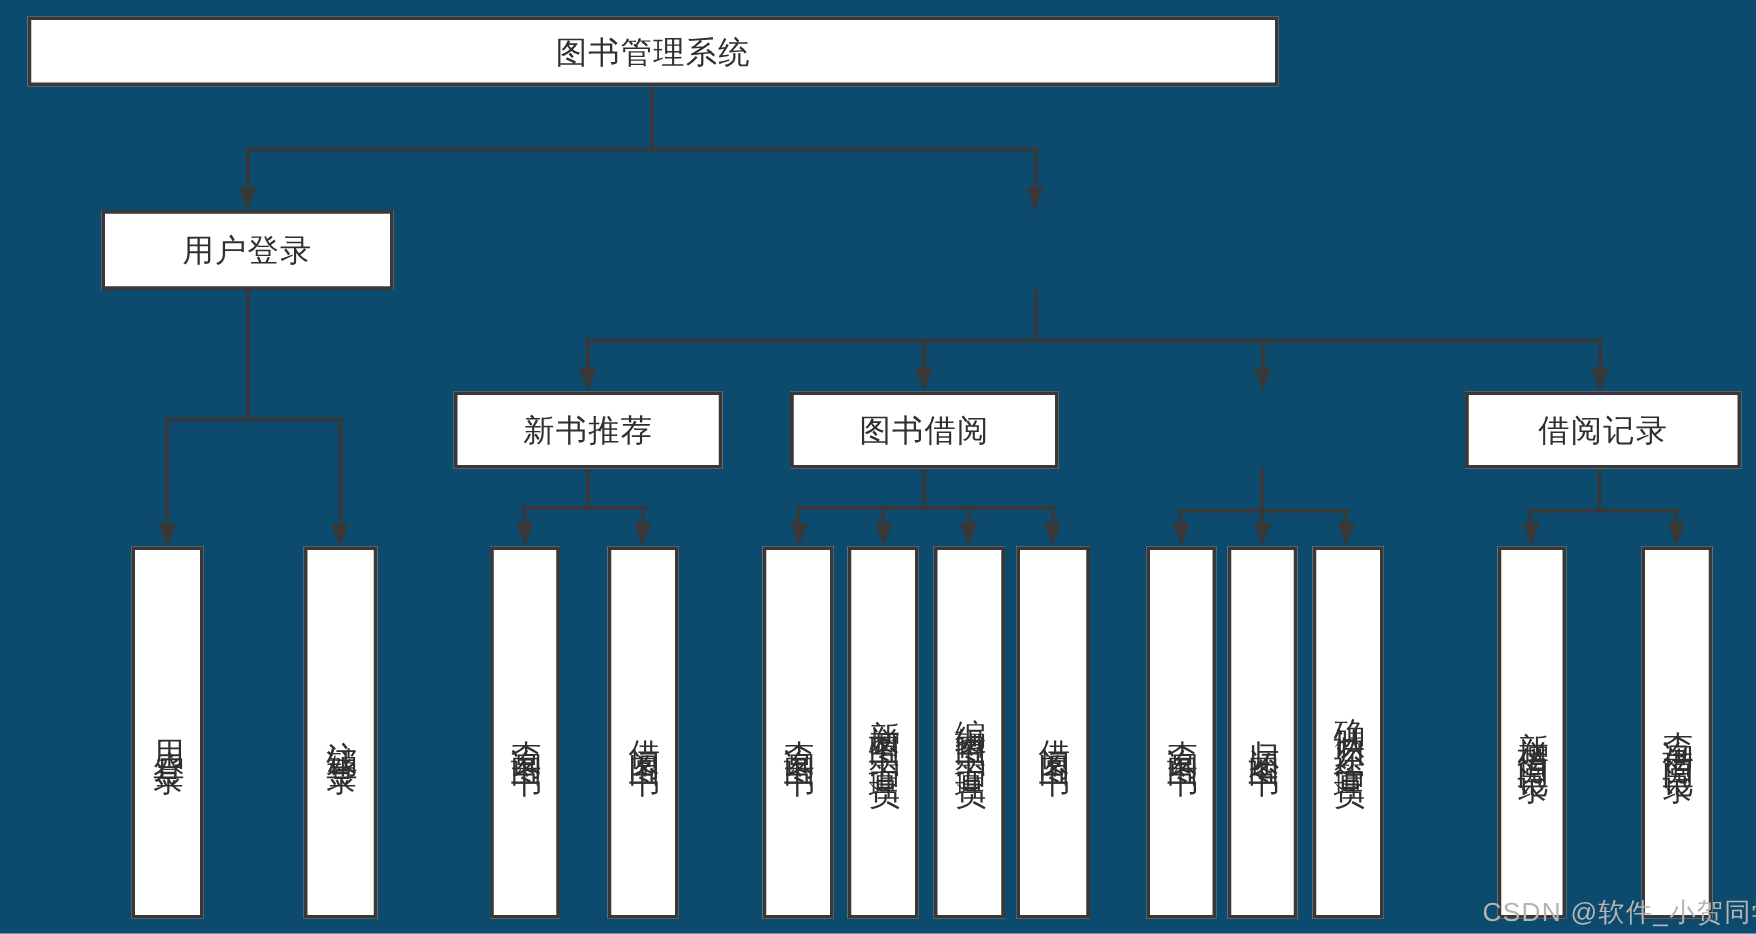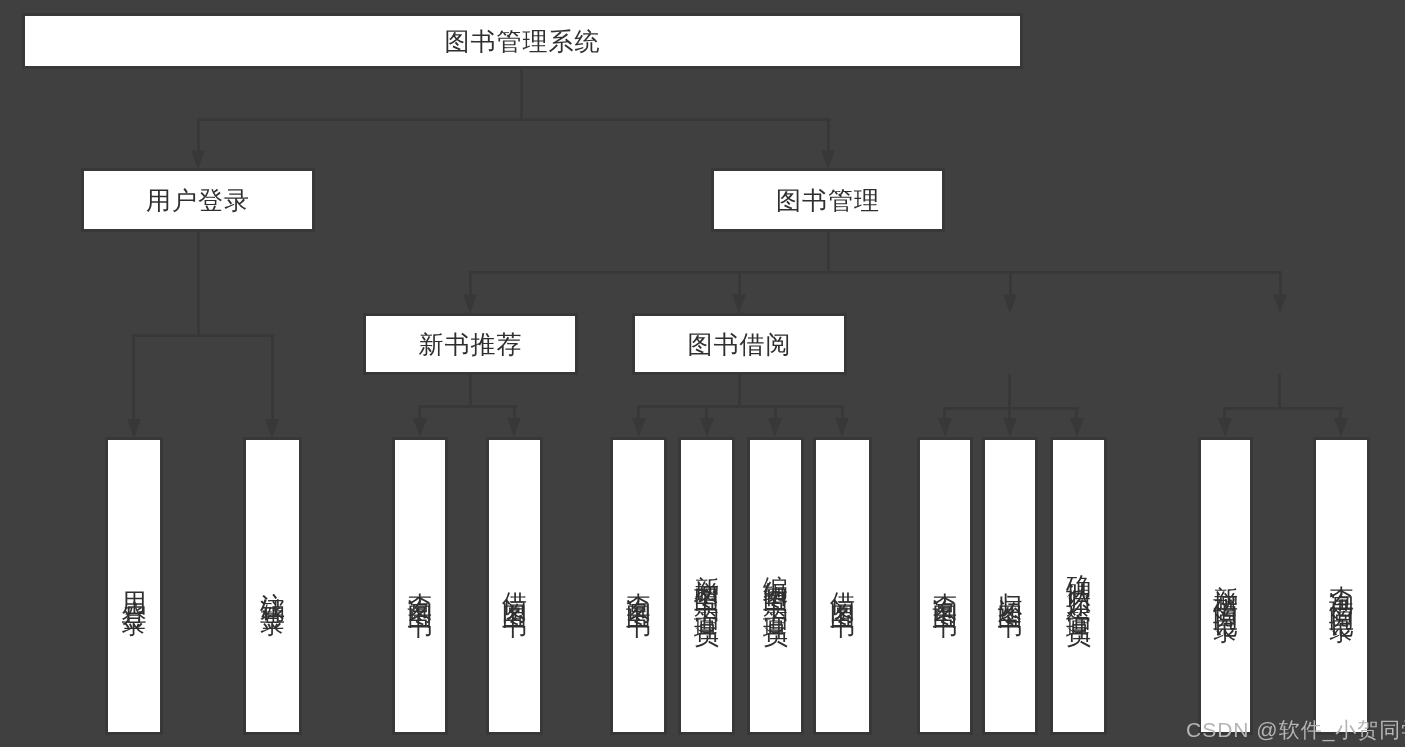--- a/index.html
+++ b/index.html
@@ -1,20 +1,20 @@
 <!DOCTYPE html>
 <html><head>
 <meta charset="utf-8">
 <style>
   html, body { margin: 0; padding: 0; background: #ffffff; }
   .canvas {
     position: relative;
     width: 1405px;
     height: 747px;
-    background: #404040;
+    background: #0c4a6e;
     font-family: "Liberation Sans", sans-serif;
     overflow: hidden;
   }
   .box {
     position: absolute;
     box-sizing: border-box;
     border: 3px solid #383838;
     background: #ffffff;
     display: flex;
     align-items: center;
@@ -124,29 +124,29 @@
   <div class="vline" style="left:1339px;top:407px;height:12px"></div>
   <div class="arrow" style="left:1334px;top:418px"></div>
 
   <div class="box" style="left:22px;top:13px;width:1001px;height:56px">
     <span>图书管理系统</span>
   </div>
 
   <div class="box" style="left:81px;top:168px;width:234px;height:64px">
     <span>用户登录</span>
   </div>
-  <div class="box" style="left:711px;top:168px;width:234px;height:64px">
-    <span>图书管理</span>
-  </div>
 
   <div class="box" style="left:363px;top:313px;width:215px;height:62px">
     <span>新书推荐</span>
   </div>
   <div class="box" style="left:632px;top:313px;width:215px;height:62px">
     <span>图书借阅</span>
+  </div>
+  <div class="box" style="left:1172px;top:313px;width:221px;height:62px">
+    <span>借阅记录</span>
   </div>
 
   <div class="box vbox" style="left:105px;top:437px;width:58px;height:298px">
     <span class="vtext">用户登录</span>
   </div>
   <div class="box vbox" style="left:243px;top:437px;width:59px;height:298px">
     <span class="vtext">注销登录</span>
   </div>
 
   <div class="box vbox" style="left:392px;top:437px;width:56px;height:298px">

